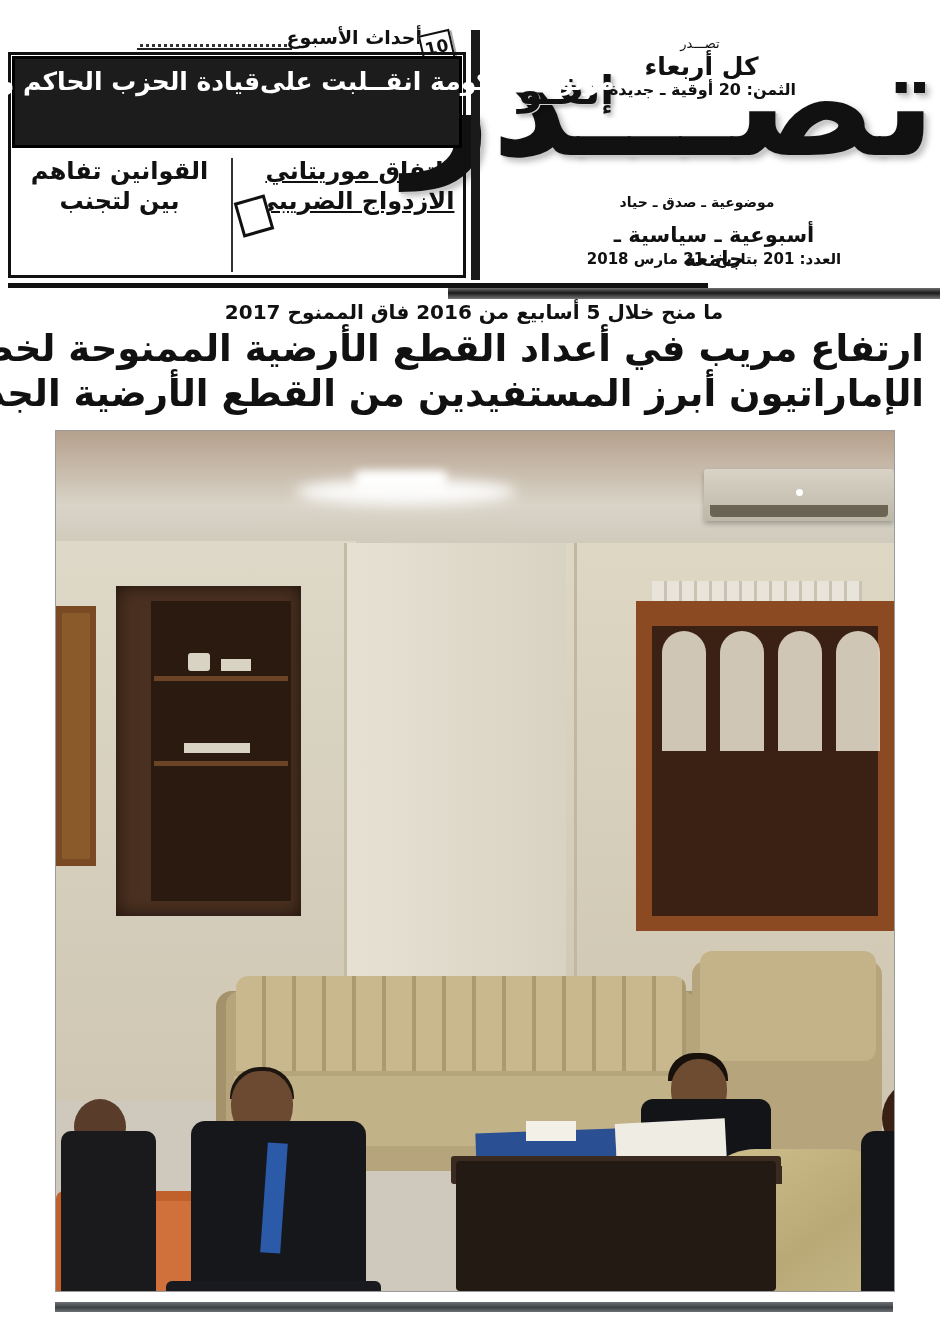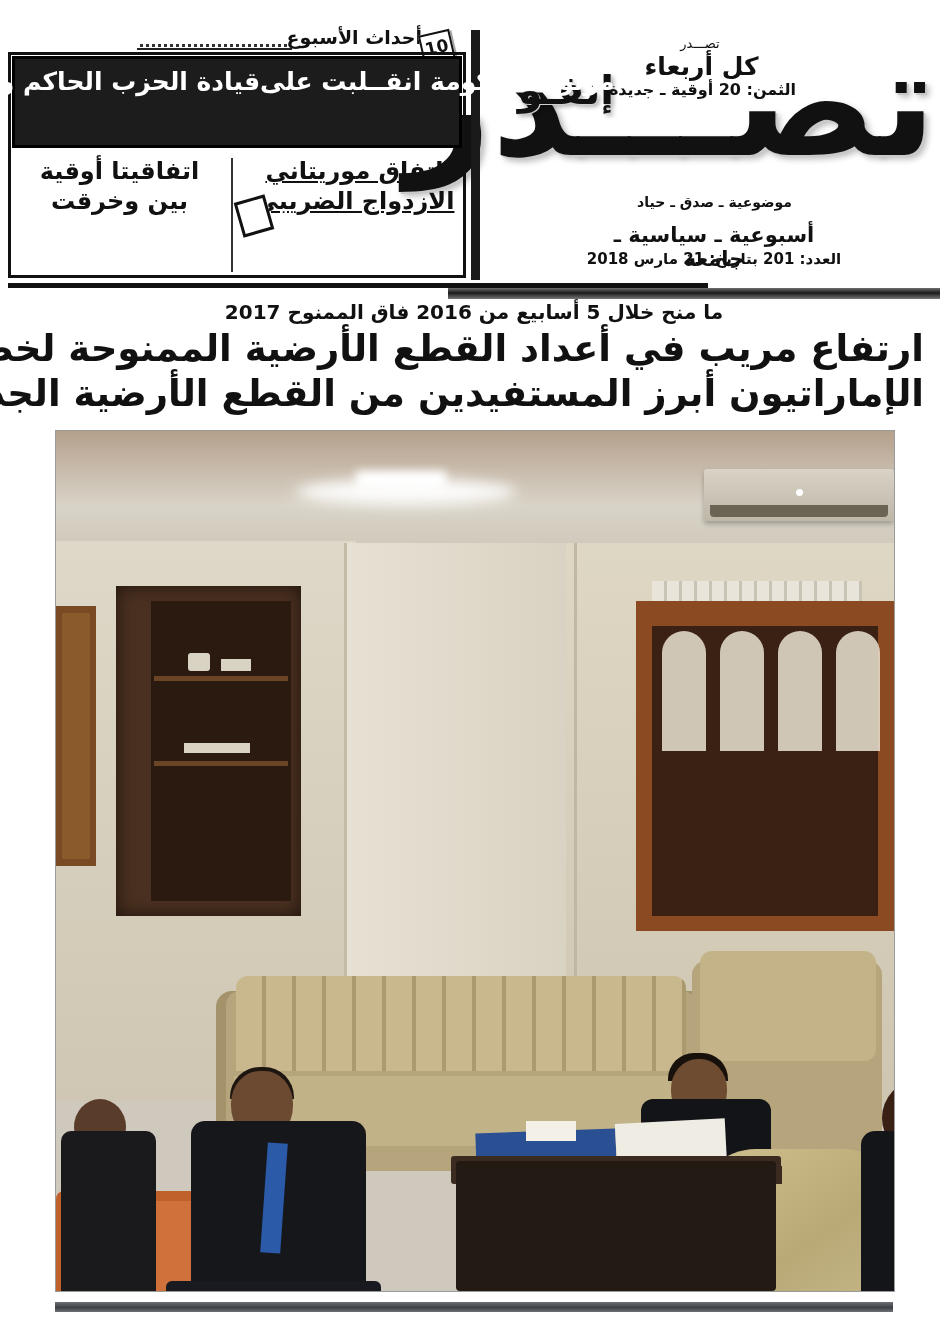--- a/index.html
+++ b/index.html
@@ -36,21 +36,21 @@
   }
   .mast-weekday{
     position:absolute;right:146px;top:34px;text-align:center;width:185px;
     font-size:25px;font-weight:bold;color:#111;
   }
   .mast-price{
     position:absolute;right:140px;top:62px;text-align:center;width:195px;
     font-size:16px;font-weight:bold;color:#111;
   }
   .mast-motto{
-    position:absolute;right:148px;top:176px;width:190px;
+    position:absolute;right:148px;top:176px;text-align:center;width:190px;
     font-size:14px;font-weight:bold;color:#111;letter-spacing:.5px;
   }
   .mast-kind{
     position:absolute;right:96px;top:205px;text-align:center;width:260px;
     font-size:21px;font-weight:bold;color:#111;
   }
   .mast-issue{
     position:absolute;right:96px;top:232px;text-align:center;width:260px;
     font-size:15px;font-weight:bold;color:#111;
   }
@@ -250,22 +250,22 @@
       </div>
 
       <div class="subrow">
         <div class="subcol right">
           <div>اتفاق موريتاني</div>
           <div>الازدواج الضريبي</div>
         </div>
         <div class="subsep"></div>
         <div class="quad"></div>
         <div class="subcol left">
-          <div>اتفاقيتا أوقية</div>
-          <div>بين وخرقت</div>
+          <div>القوانين تفاهم</div>
+          <div>بين لتجنب</div>
         </div>
       </div>
     </div>
 
     <div class="topline"></div>
     <div class="gradbar"></div>
   </div>
 
   <div class="kicker">ما منح خلال 5 أسابيع من 2016 فاق الممنوح 2017</div>
   <div class="headline">

